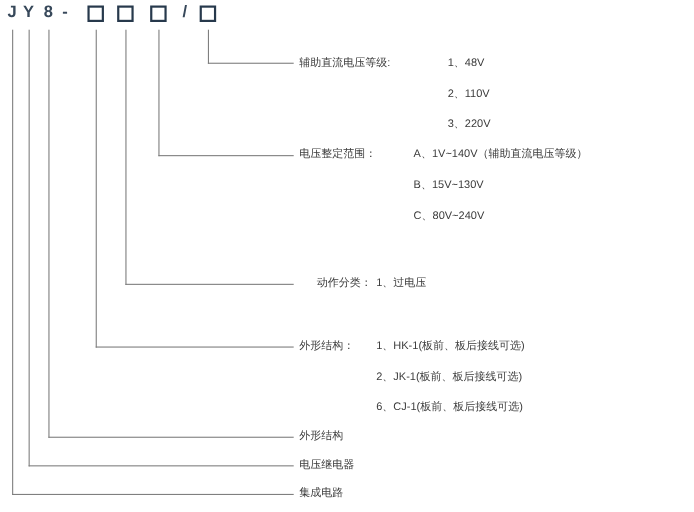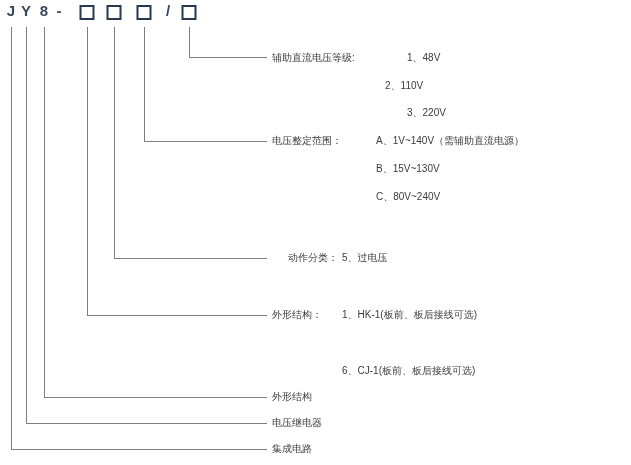--- a/index.html
+++ b/index.html
@@ -56,32 +56,33 @@
   <div class="connector" style="left:189px;top:27px;width:77px;height:30px"></div>
   <div class="connector" style="left:144px;top:27px;width:122px;height:114px"></div>
   <div class="connector" style="left:114px;top:27px;width:152px;height:231px"></div>
   <div class="connector" style="left:87px;top:27px;width:179px;height:288px"></div>
   <div class="connector" style="left:44px;top:27px;width:222px;height:370px"></div>
   <div class="connector" style="left:26px;top:27px;width:240px;height:396px"></div>
   <div class="connector" style="left:11px;top:27px;width:255px;height:422px"></div>
 
   <span class="lbl" style="left:272px;top:48px">辅助直流电压等级:</span>
   <span class="opt" style="left:407px;top:48px">1、48V</span>
-  <span class="opt" style="left:385px;top:76px">2、110V</span>
+  <span class="opt" style="left:407px;top:76px">2、110V</span>
   <span class="opt" style="left:407px;top:103px">3、220V</span>
 
   <span class="lbl" style="left:272px;top:131px">电压整定范围：</span>
-  <span class="opt" style="left:376px;top:131px">A、1V~140V（需辅助直流电源）</span>
+  <span class="opt" style="left:376px;top:131px">A、1V~140V（辅助直流电压等级）</span>
   <span class="opt" style="left:376px;top:159px">B、15V~130V</span>
   <span class="opt" style="left:376px;top:187px">C、80V~240V</span>
 
   <span class="lbl" style="left:288px;top:248px">动作分类：</span>
-  <span class="opt" style="left:342px;top:248px">5、过电压</span>
+  <span class="opt" style="left:342px;top:248px">1、过电压</span>
 
   <span class="lbl" style="left:272px;top:305px">外形结构：</span>
   <span class="opt" style="left:342px;top:305px">1、HK-1(板前、板后接线可选)</span>
+  <span class="opt" style="left:342px;top:333px">2、JK-1(板前、板后接线可选)</span>
   <span class="opt" style="left:342px;top:361px">6、CJ-1(板前、板后接线可选)</span>
 
   <span class="lbl" style="left:272px;top:387px">外形结构</span>
   <span class="lbl" style="left:272px;top:413px">电压继电器</span>
   <span class="lbl" style="left:272px;top:439px">集成电路</span>
 
 </div>
 
 </body></html>

